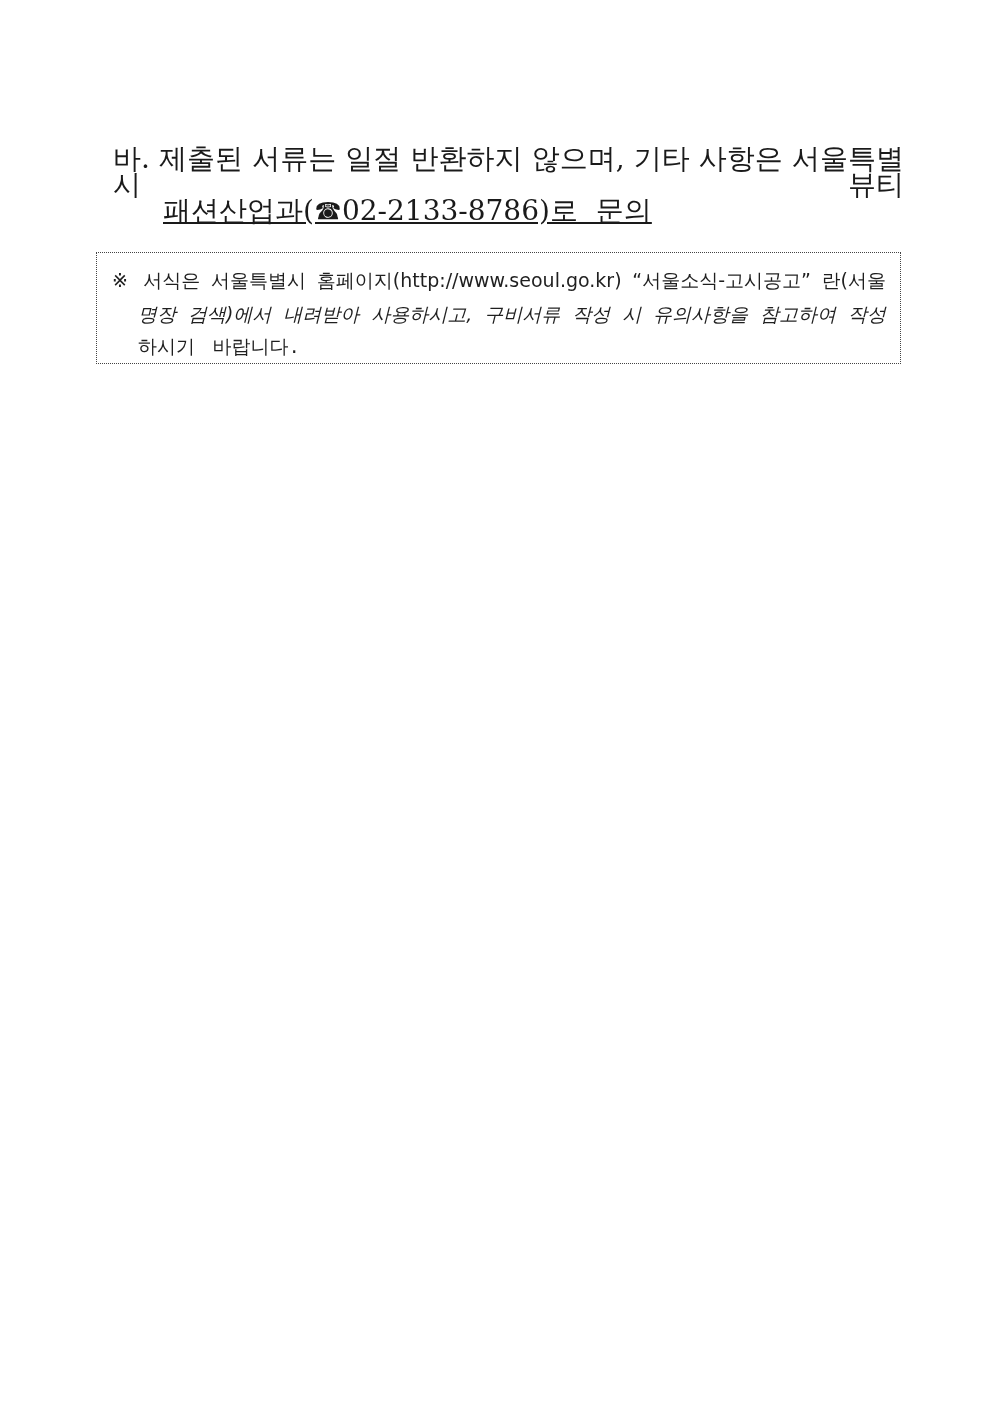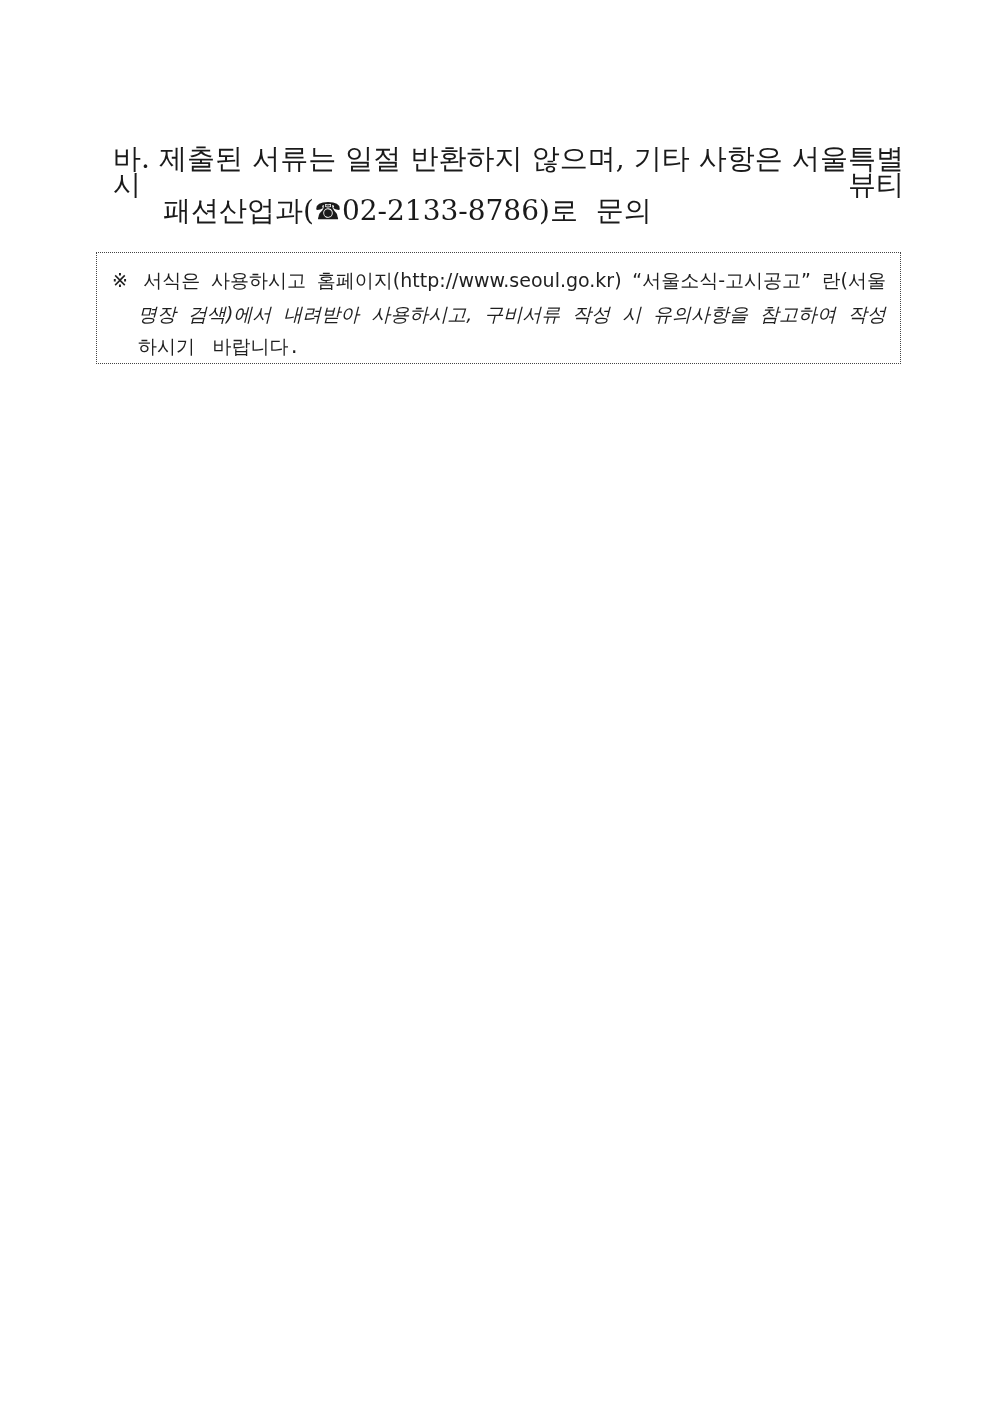--- a/index.html
+++ b/index.html
@@ -30,20 +30,21 @@
     top: 146px;
     width: 791px;
     white-space: normal;
     text-align: justify;
     text-align-last: justify;
   }
   .para-line.line2 {
     left: 163px;
     top: 198px;
     word-spacing: 9px;
+    text-decoration: underline;
   }
 
   
   .notice-box {
     position: absolute;
     left: 96px;
     top: 252px;
     width: 805px;
     height: 112px;
     box-sizing: border-box;
@@ -78,18 +79,18 @@
 </head>
 <body>
 
 <div class="page">
 
   <div class="para-line line1">바. 제출된 서류는 일절 반환하지 않으며, 기타 사항은 서울특별시 뷰티</div>
 
   <div class="para-line line2">패션산업과(☎02-2133-8786)로 문의</div>
 
   <div class="notice-box">
-    <div class="nb-line nb1">※ 서식은 사용하시고 홈페이지(http://www.seoul.go.kr) “서울소식-고시공고” 란(서울</div>
+    <div class="nb-line nb1">※ 서식은 서울특별시 홈페이지(http://www.seoul.go.kr) “서울소식-고시공고” 란(서울</div>
     <div class="nb-line nb2">명장 검색)에서 내려받아 사용하시고, 구비서류 작성 시 유의사항을 참고하여 작성</div>
     <div class="nb-line nb3">하시기 바랍니다.</div>
   </div>
 
 </div>
 
 </body></html>

